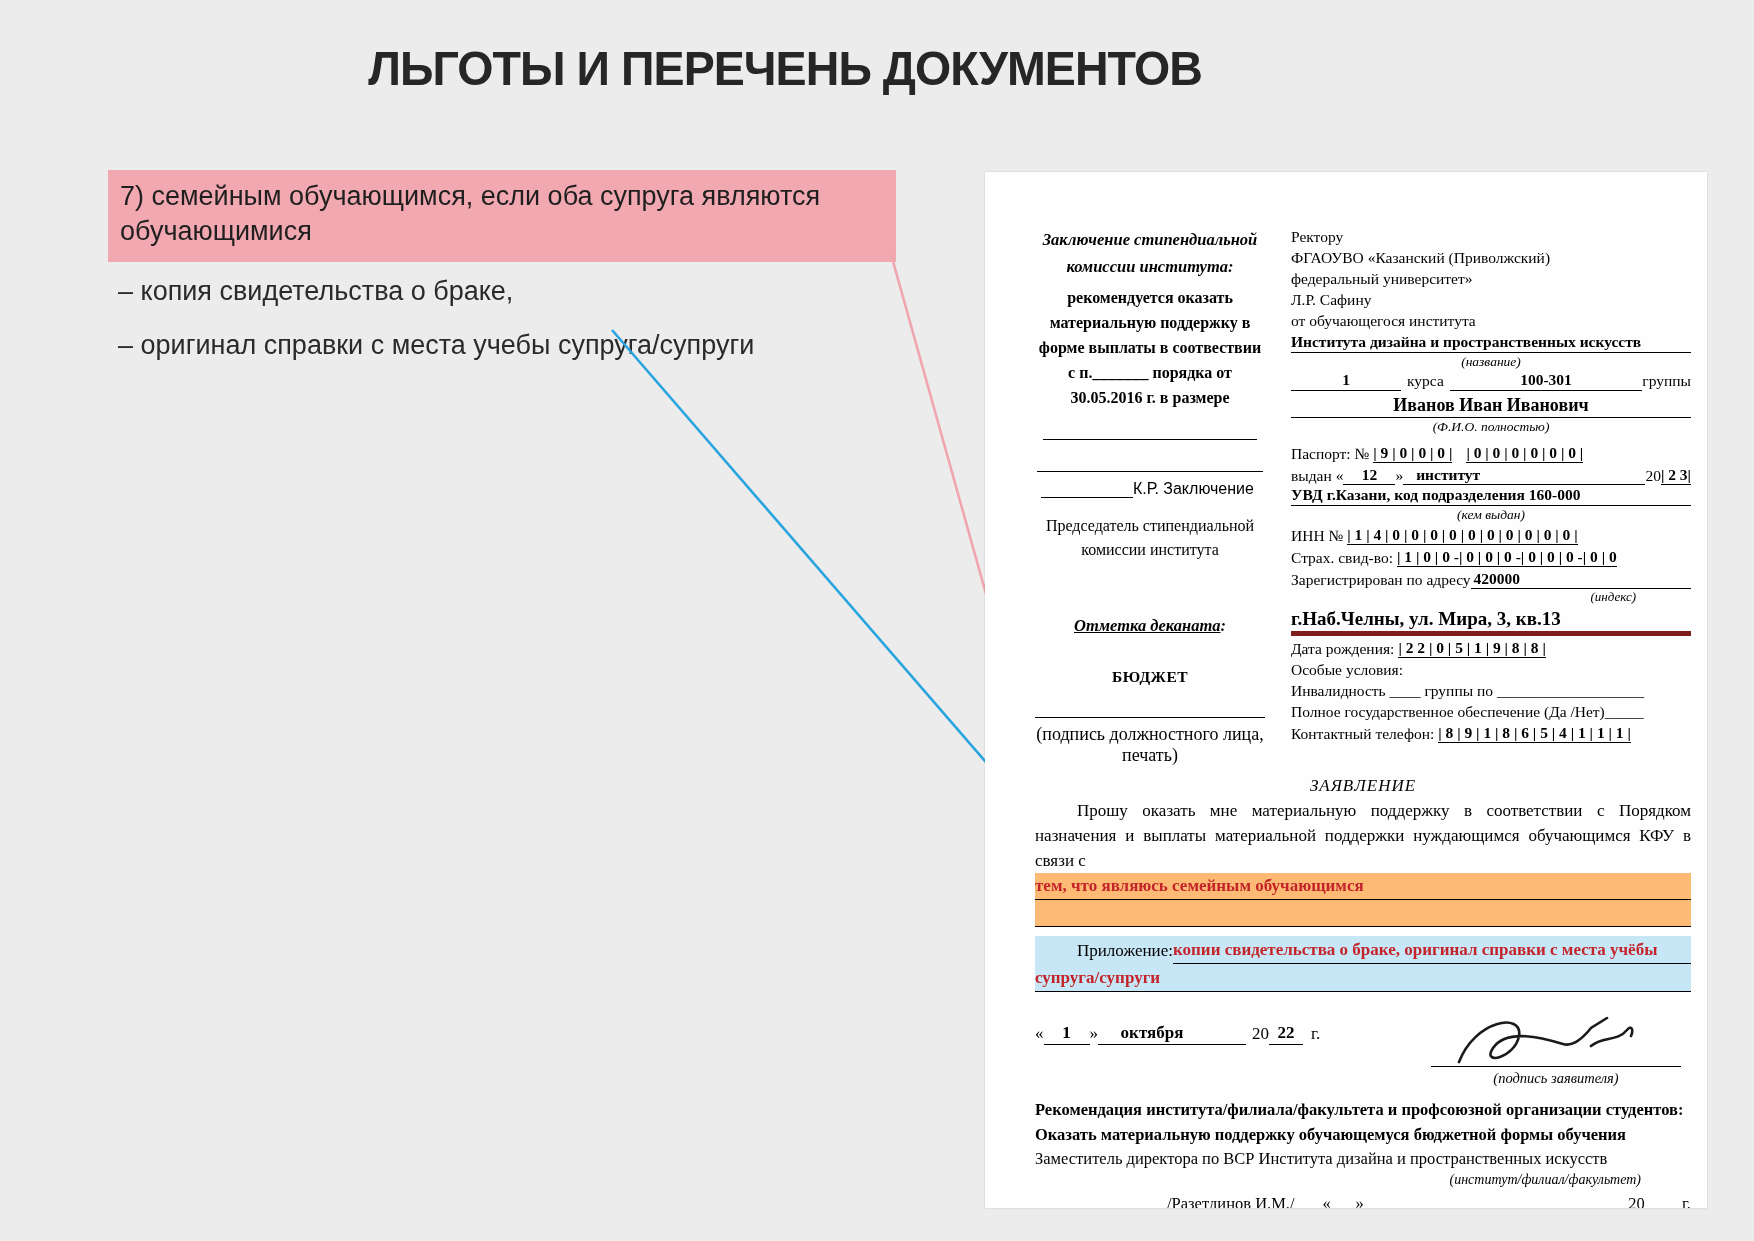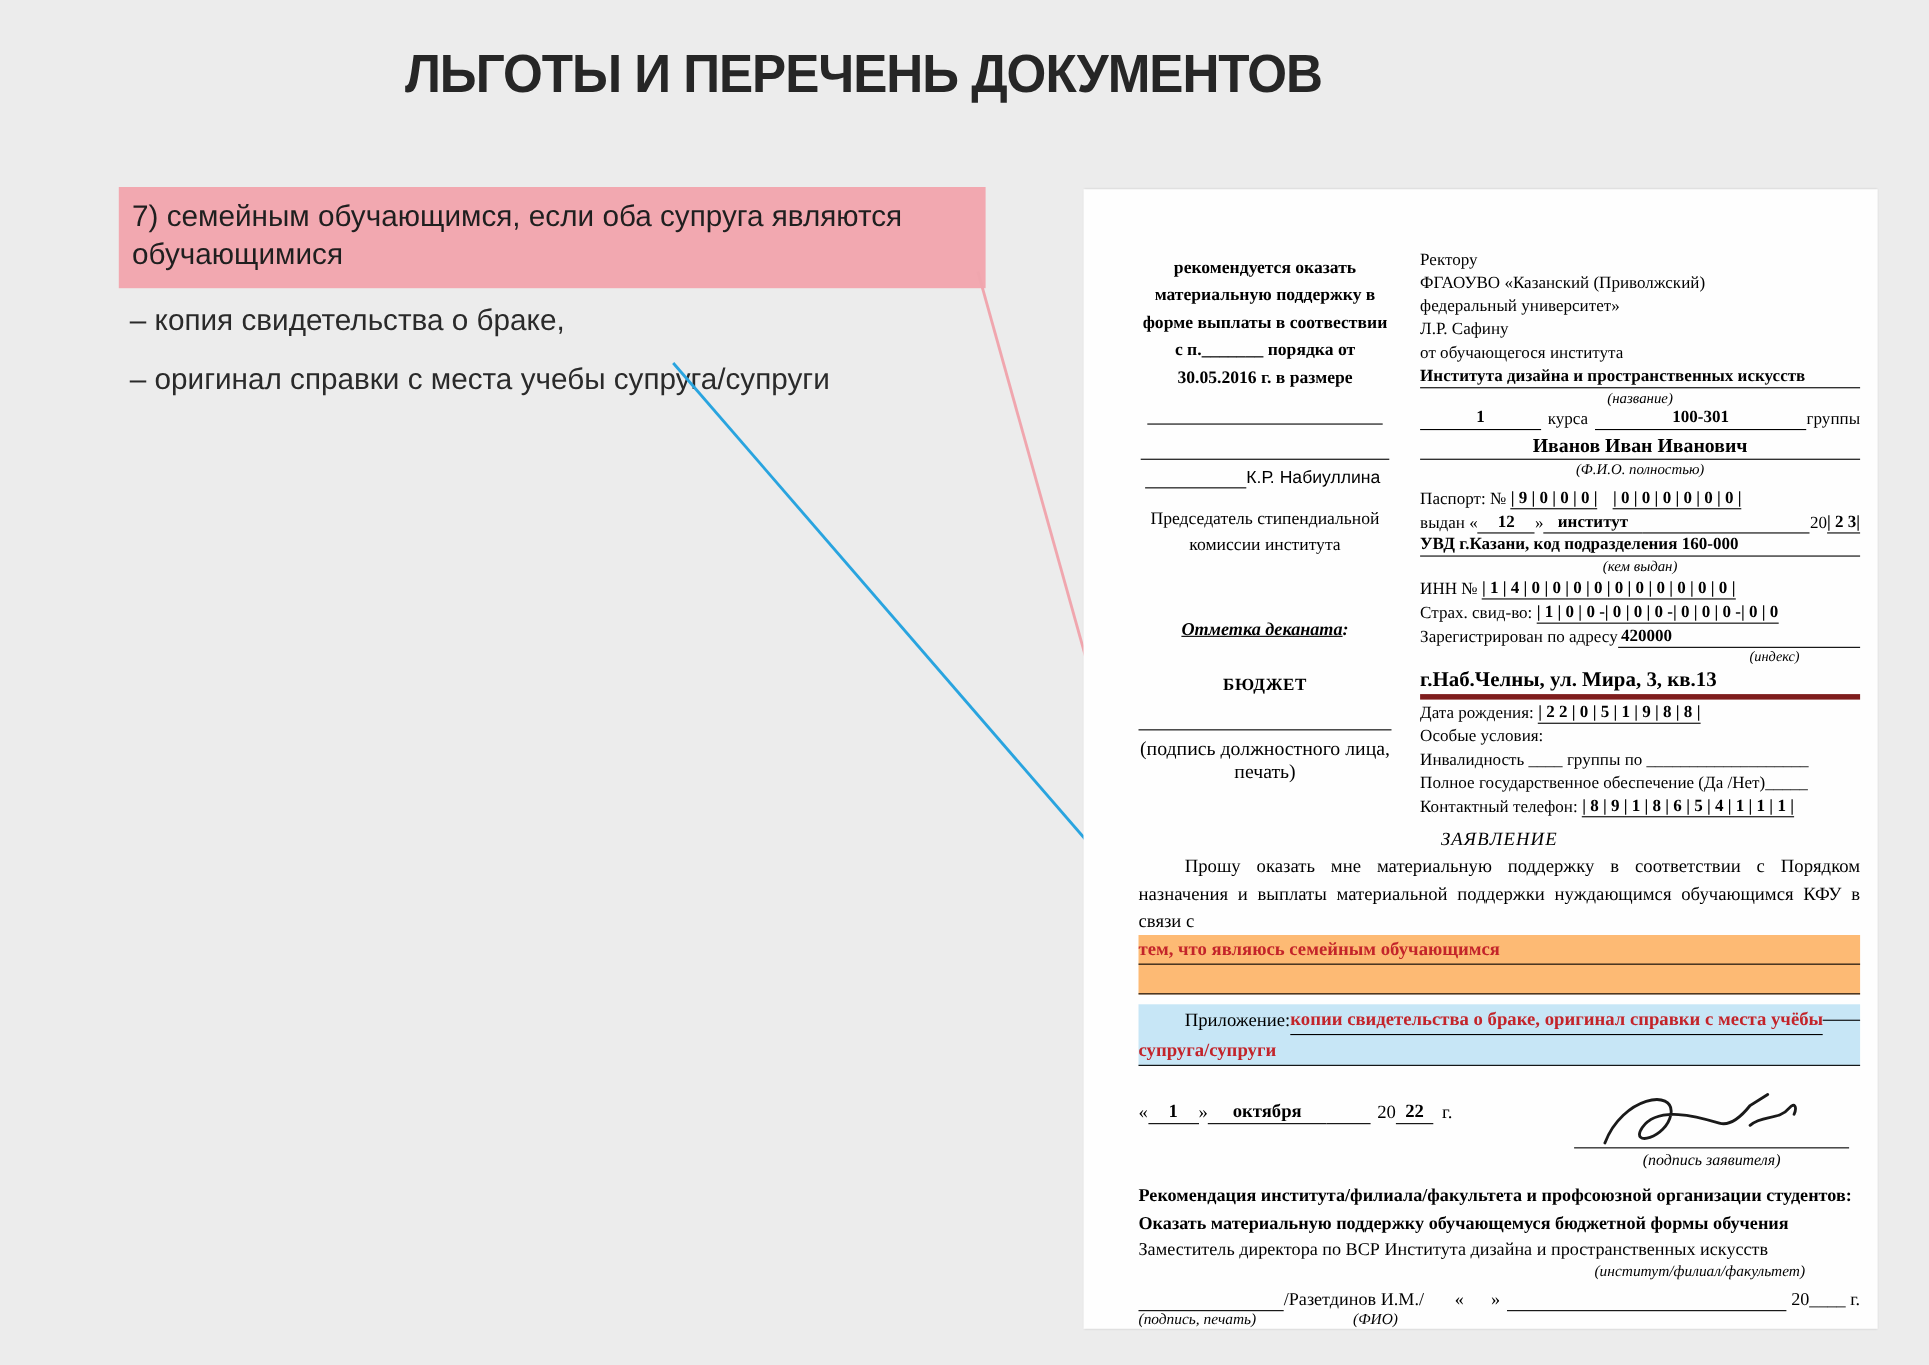--- a/index.html
+++ b/index.html
@@ -70,21 +70,21 @@
 
   
   .st{margin-top:8px;font-size:17px;}
   .st-title{text-align:center;font-style:italic;letter-spacing:1px;line-height:24px;}
   .st-body{text-align:justify;text-indent:42px;line-height:25px;}
   .band{background:#fdba74;}
   .band-line{border-bottom:1px solid #000;line-height:26px;min-height:26px;}
   .red{color:#c3242a;font-weight:bold;}
   .red-u{border-bottom:1px solid #000;}
   .blue-band{background:#c7e6f6;margin-top:9px;}
-  .blue-line1{display:flex;align-items:center;line-height:27px;}
+  .blue-line1{display:flex;align-items:flex-end;line-height:27px;}
   .blue-line1 .lbl{padding-left:42px;}
   .blue-line2{display:flex;align-items:flex-end;line-height:27px;}
 
   .date-row{display:flex;margin-top:30px;align-items:flex-start;}
   .date-l{display:flex;align-items:flex-end;line-height:22px;font-size:17px;}
   .dblank{border-bottom:1px solid #000;text-align:center;font-weight:bold;}
   .sig-wrap{margin-left:auto;width:250px;text-align:center;margin-right:10px;}
   .sig-line{position:relative;border-bottom:1px solid #000;height:44px;}
   .sig-line svg{position:absolute;left:20px;bottom:-8px;}
   .sig-cap{font-style:italic;font-size:14.5px;margin-top:3px;}
@@ -121,26 +121,30 @@
   </defs>
   <line x1="889" y1="247" x2="1033" y2="762" stroke="#f0a6ae" stroke-width="2.6" marker-end="url(#mpink)"></line>
   <line x1="612" y1="330" x2="1036" y2="820" stroke="#29a4df" stroke-width="2.6" marker-end="url(#mblue)"></line>
 </svg>
 
 <div class="paper" data-interactable="false">
 
   <div class="hdr" data-interactable="false">
 
     <div class="col-l" data-interactable="false">
+      <div class="c-title">
+        <div data-interactable="false">Заключение стипендиальной</div>
+        <div data-interactable="false">комиссии института:</div>
+      </div>
       <div class="c-body" data-interactable="false">рекомендуется оказать материальную поддержку в форме выплаты в соотвествии с п._______ порядка от 30.05.2016 г. в размере</div>
       <span class="line c-line1" data-interactable="false"></span>
       <span class="line c-line2" data-interactable="false"></span>
       <div class="c-name-row" data-interactable="false">
         <span class="c-name-us" data-interactable="false"></span>
-        <span class="c-name" data-interactable="false">К.Р. Набиуллина</span>
+        <span class="c-name" data-interactable="false">К.Р. Заключение</span>
       </div>
       <div class="c-chair" data-interactable="false">Председатель стипендиальной комиссии института</div>
       <div class="c-mark" data-interactable="false"><span class="u" data-interactable="false">Отметка деканата</span><span data-interactable="false">:</span></div>
       <div class="c-budget" data-interactable="false">БЮДЖЕТ</div>
       <span class="line c-line3" data-interactable="false"></span>
       <div class="c-cap" data-interactable="false">(подпись должностного лица, печать)</div>
     </div>
 
     <div class="col-r" data-interactable="false">
       <div class="r-line" data-interactable="false">Ректору</div>

